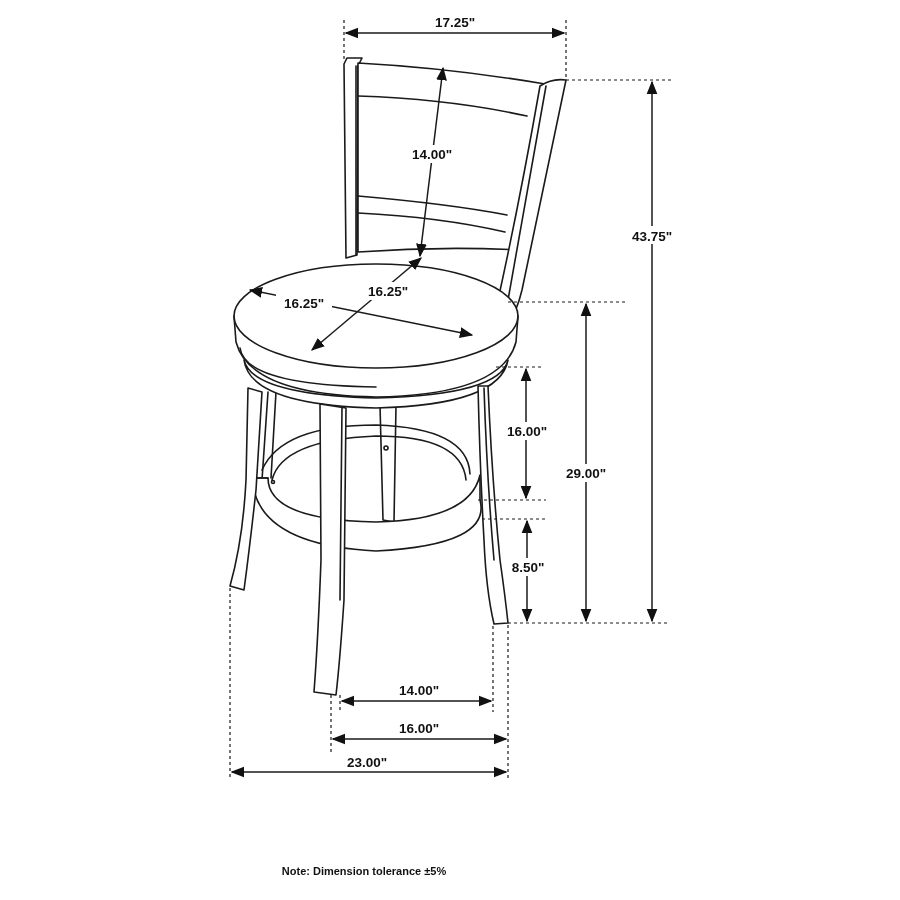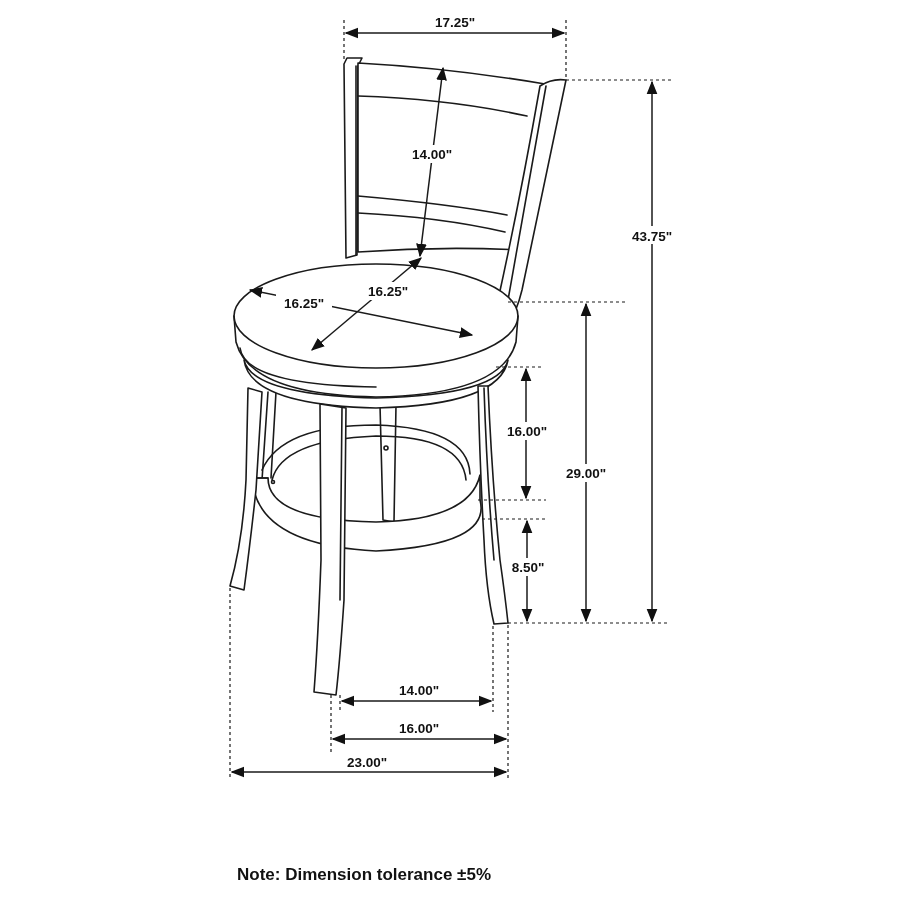--- a/index.html
+++ b/index.html
@@ -4,21 +4,21 @@
 <style>
   html, body { margin: 0; padding: 0; background: #ffffff; }
   body { width: 900px; height: 900px; position: relative; overflow: hidden; font-family: "Liberation Sans", sans-serif; }
   #drawing { position: absolute; left: 0; top: 0; width: 900px; height: 900px; }
   .ln { fill: none; stroke: #1a1a1a; stroke-width: 1.6; stroke-linejoin: round; stroke-linecap: round; }
   .fillw { fill: #ffffff; stroke: #1a1a1a; stroke-width: 1.6; stroke-linejoin: round; }
   .dash { fill: none; stroke: #1a1a1a; stroke-width: 1.2; stroke-dasharray: 3 3; }
   .dim { fill: none; stroke: #1a1a1a; stroke-width: 1.5; }
   .lbl { font-family: "Liberation Sans", sans-serif; font-weight: bold; font-size: 13.5px; fill: #111111; }
   .lblbg { fill: #ffffff; }
-  #note { position: absolute; left: 0; width: 728px; top: 865px; text-align: center; font-weight: bold; font-size: 17px; color: #111111; font-family: "Liberation Sans", sans-serif; }
+  #note { position: absolute; left: 0; width: 728px; top: 865px; text-align: center; font-weight: bold; font-size: 11px; color: #111111; font-family: "Liberation Sans", sans-serif; }
 </style>
 </head>
 <body>
 
 <svg id="drawing" viewBox="0 0 900 900" xmlns="http://www.w3.org/2000/svg">
   <defs>
     <marker id="arr" viewBox="0 0 10 10" refX="9" refY="5" markerWidth="9" markerHeight="9" orient="auto-start-reverse">
       <path d="M0,1 L10,5 L0,9 z" fill="#111111"></path>
     </marker>
   </defs>

